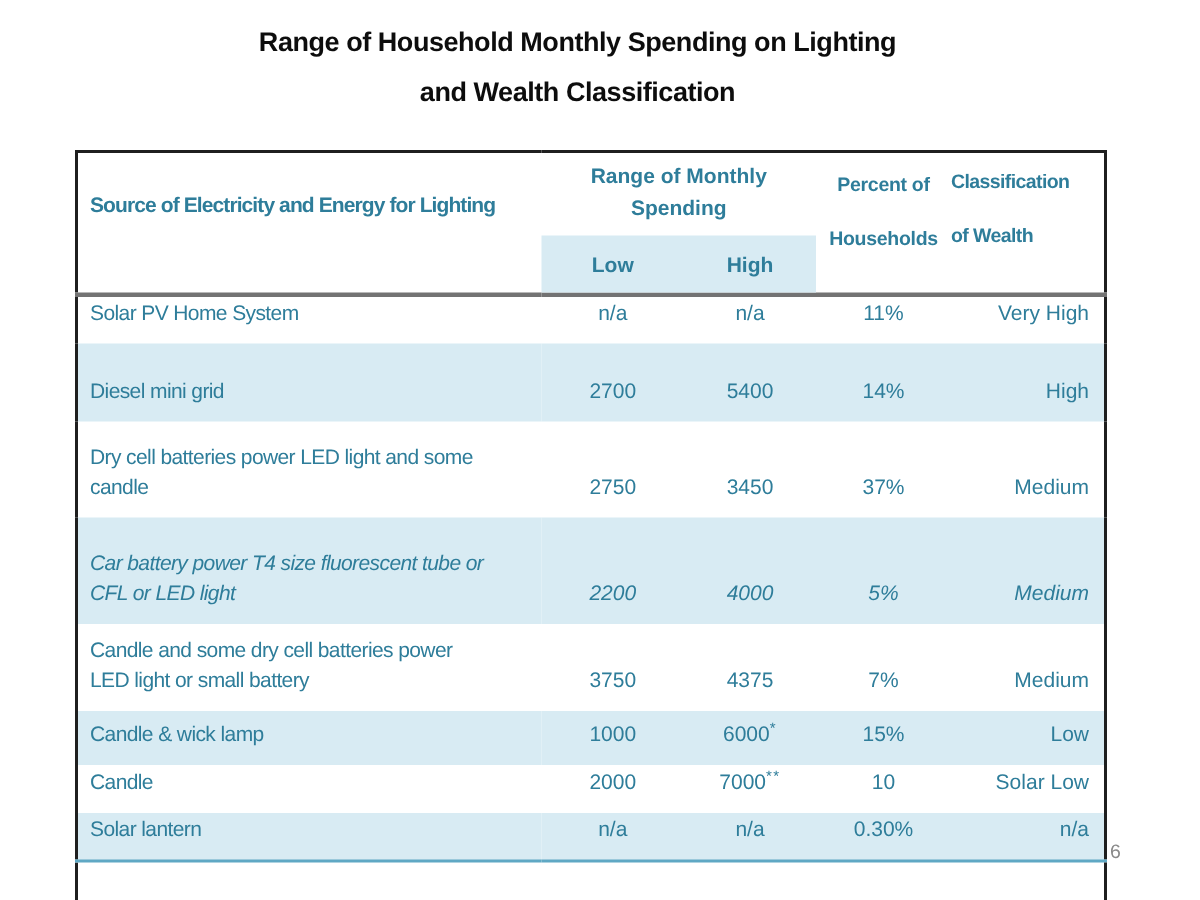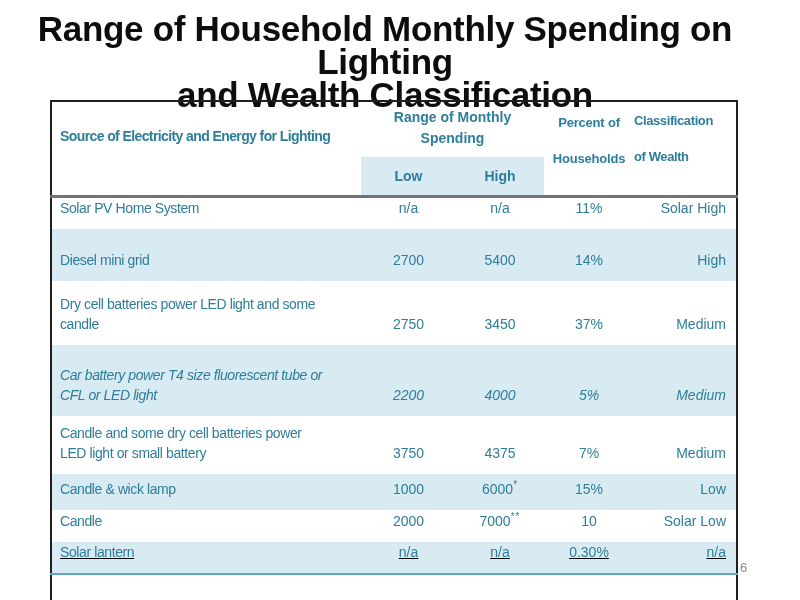--- a/index.html
+++ b/index.html
@@ -14,21 +14,21 @@
     height: 600px;
     background: #ffffff;
     overflow: hidden;
   }
   .slide-title {
     position: absolute;
     top: 12px;
     left: 20px;
     width: 730px;
     text-align: center;
-    font-size: 35px;
+    font-size: 18px;
     font-weight: bold;
     color: #0d0d0d;
     line-height: 33px;
     letter-spacing: -0.3px;
     white-space: pre-line;
   }
   .adb-logo {
     position: absolute;
     left: 714px;
     top: 13px;
@@ -123,21 +123,21 @@
   td.cls { text-align: right; padding-right: 10px; }
   tr.blue td { background: #D8EBF3; }
 
   tr.r1 { height: 32px; }
   tr.r2 { height: 52px; }
   tr.r3 { height: 64px; margin-top: 12px; }
   tr.r4 { height: 71px; font-style: italic; }
   tr.r5 { height: 58px; }
   tr.r6 { height: 36px; }
   tr.r7 { height: 32px; }
-  tr.r8 { height: 28px; text-decoration: underline; }
+  tr.r8 { height: 28px; }
   tr.r8 td { border-bottom: 2px solid #5FA8C4; }
   tr.r9 { height: 33px; }
 
   sup.note {
     font-size: 10px;
     letter-spacing: 1px;
     vertical-align: super;
     line-height: 0;
   }
   .page-num {
@@ -186,21 +186,21 @@
           <div class="ln2">of Wealth</div>
         </th>
       </tr>
     </thead>
     <tbody>
       <tr class="r1">
         <td class="src">Solar PV Home System</td>
         <td class="num">n/a</td>
         <td class="num">n/a</td>
         <td class="num">11%</td>
-        <td class="cls">Solar High</td>
+        <td class="cls">Very High</td>
       </tr>
       <tr class="r2 blue">
         <td class="src">Diesel mini grid</td>
         <td class="num">2700</td>
         <td class="num">5400</td>
         <td class="num">14%</td>
         <td class="cls">High</td>
       </tr>
       <tr class="r3">
         <td class="src">Dry cell batteries power LED light and some

